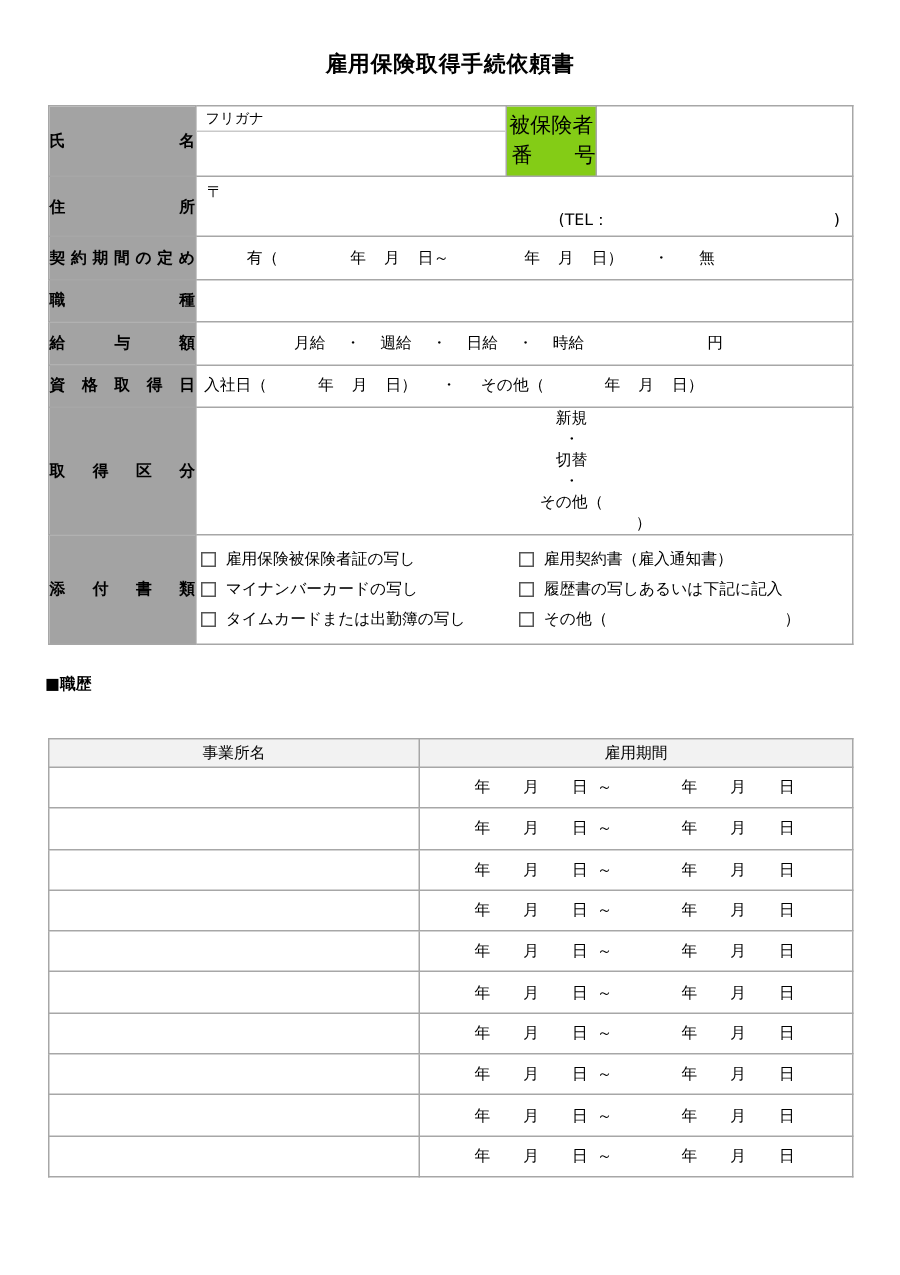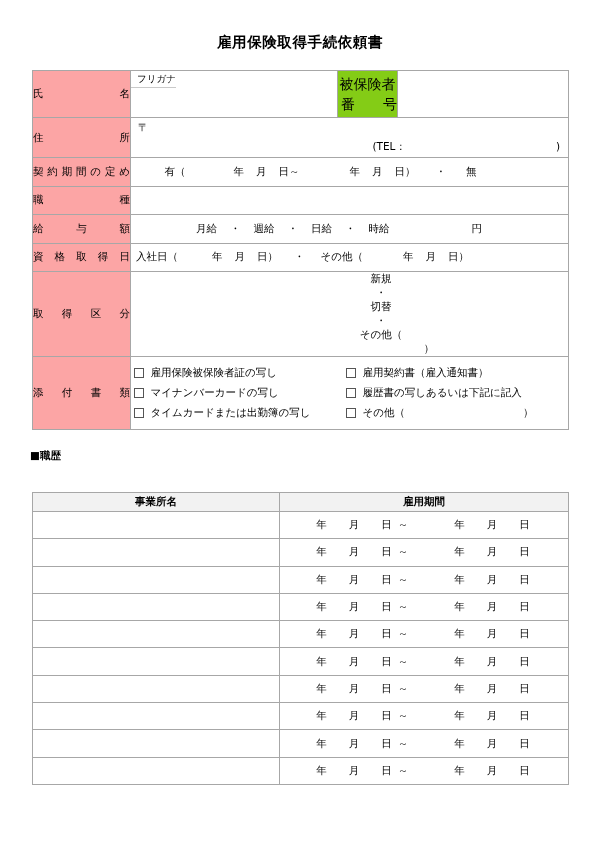--- a/index.html
+++ b/index.html
@@ -45,46 +45,47 @@
     border-collapse: collapse;
     table-layout: fixed;
     font-size: 10.5px;
   }
   .form-table td {
     border: 1px solid #a7a7a7;
     padding: 0;
     vertical-align: middle;
   }
   .lbl {
-    background: #fca5a5;
+    background: #a3a3a3;
     text-align: justify;
     text-align-last: justify;
     padding: 0 9px;
     font-size: 10.5px;
     white-space: nowrap;
+    font-weight: bold;
   }
   .lbl-c {
     background: #f2f2f2;
     text-align: center;
     font-size: 10.5px;
     white-space: nowrap;
     padding: 0 4px;
   }
   .val { background: #ffffff; padding: 0 8px; }
 
   .r-name   { height: 46px; }
   .r-std    { height: 28.5px; }
   .r-addr   { height: 39px; }
   .r-attach { height: 72px; }
 
   
   .furi-wrap {
     height: 46px;
     display: flex;
-    flex-direction: row;
+    flex-direction: column;
     text-align: right;
   }
   .furi-top {
     height: 17px;
     border-bottom: 1px solid #c9c9c9;
     display: flex;
     align-items: center;
     padding-left: 6px;
     font-size: 9.5px;
     box-sizing: border-box;
@@ -224,21 +225,21 @@
     border-collapse: collapse;
     table-layout: fixed;
     font-size: 10.5px;
   }
   .hist-table th, .hist-table td {
     border: 1px solid #a7a7a7;
     padding: 0;
   }
   .hist-table th {
     background: #f2f2f2;
-    font-weight: bold;
+    font-weight: normal;
     height: 18px;
     text-align: center;
     font-size: 10.5px;
   }
   .hist-table td { height: 26.3px; background: #ffffff; }
   .period-line {
     display: flex;
     align-items: center;
     justify-content: center;
     height: 100%;

